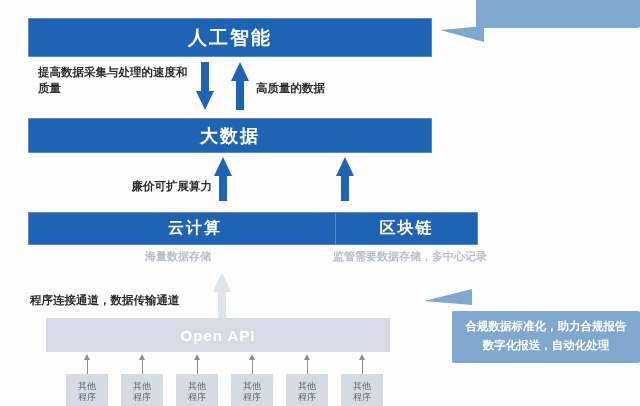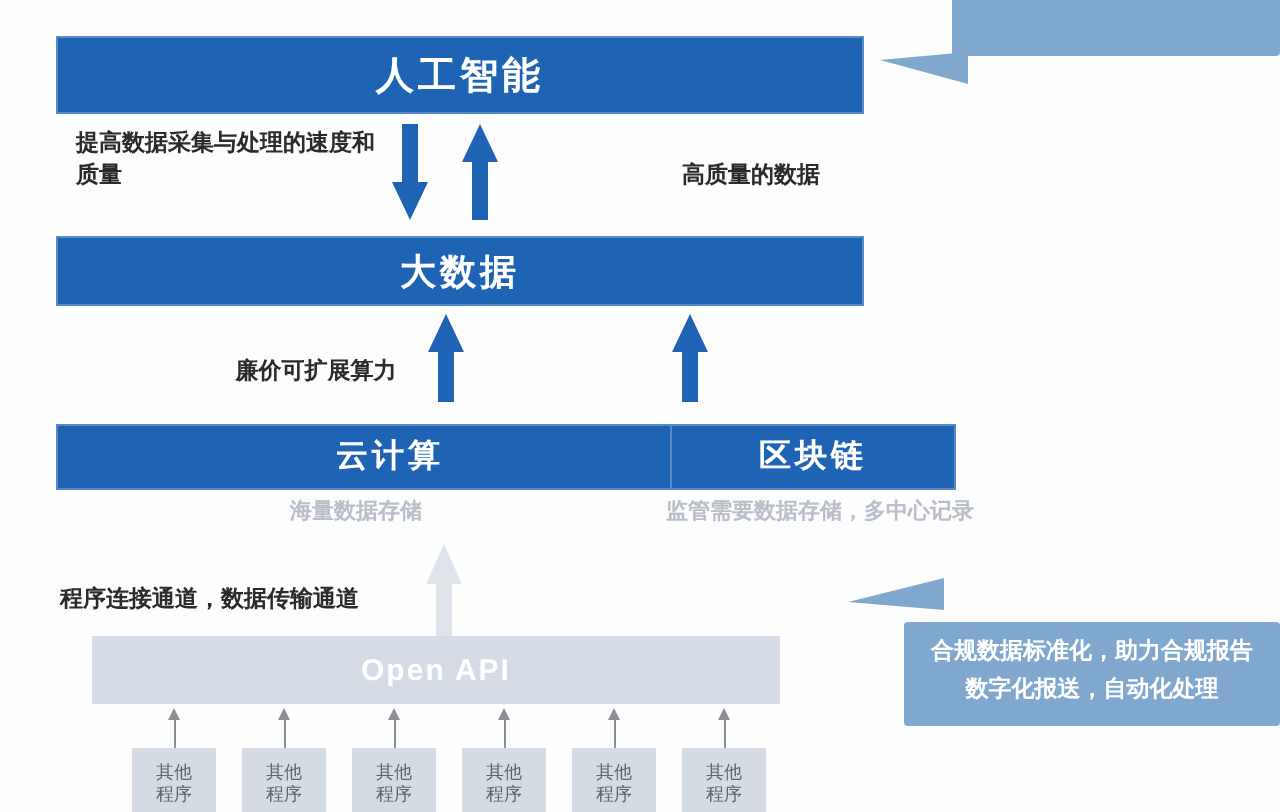--- a/index.html
+++ b/index.html
@@ -81,22 +81,22 @@
 
   
   .thinarrow{position:absolute;top:354px;width:9px;height:20px;}
   .thinarrow .shaft{position:absolute;left:4px;top:4px;width:1px;height:16px;background:#8a8f97;}
   .thinarrow .head{position:absolute;left:1px;top:0;width:0;height:0;
      border-left:3.5px solid transparent;border-right:3.5px solid transparent;border-bottom:6px solid #8a8f97;}
 
   
   .label{position:absolute;color:#2b2b2b;font-size:11.5px;font-weight:bold;line-height:16px;}
   #lbl-speed{left:38px;top:64px;width:152px;text-align:left;}
-  #lbl-quality{left:256px;top:80px;width:120px;text-align:right;margin-left:34px;}
-  #lbl-compute{left:104px;top:178px;width:108px;text-align:center;}
+  #lbl-quality{left:256px;top:80px;width:120px;text-align:left;}
+  #lbl-compute{left:104px;top:178px;width:108px;text-align:right;}
   #lbl-tamper{left:358px;top:178px;width:140px;text-align:left;}
   #lbl-channel{left:30px;top:292px;width:220px;text-align:left;}
 
   .sublabel{position:absolute;color:#b8bfc8;font-size:11px;font-weight:bold;line-height:15px;}
   #sub-cloud{left:118px;top:249px;width:120px;text-align:center;}
   #sub-chain{left:333px;top:249px;width:200px;text-align:left;}
 
   
   .callout{
     position:absolute;

